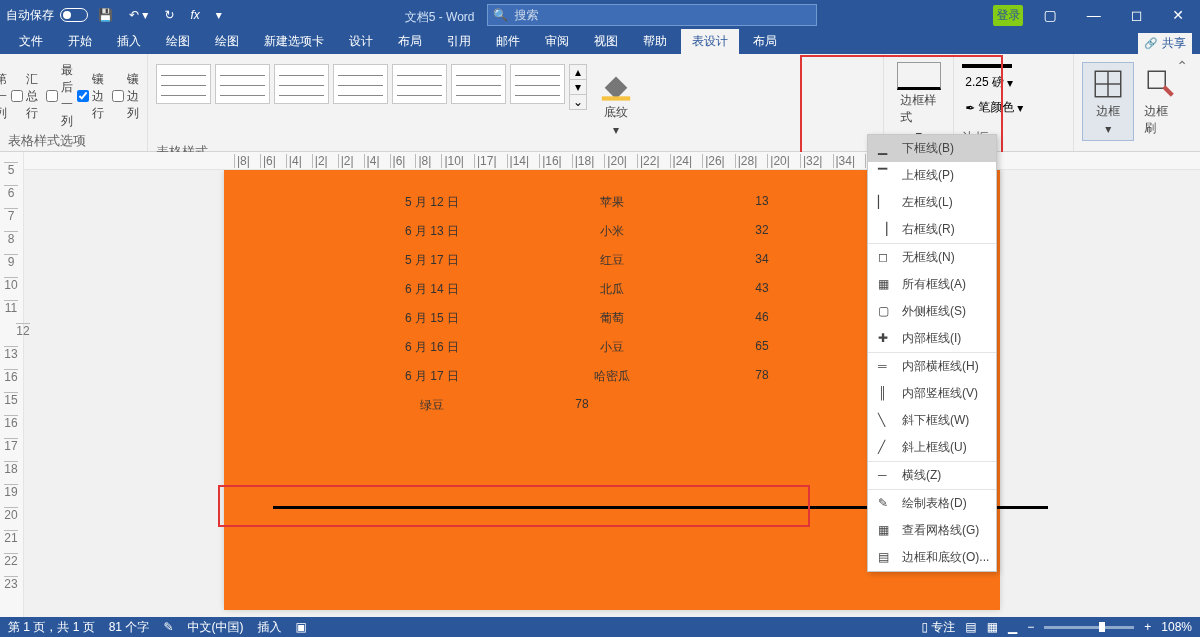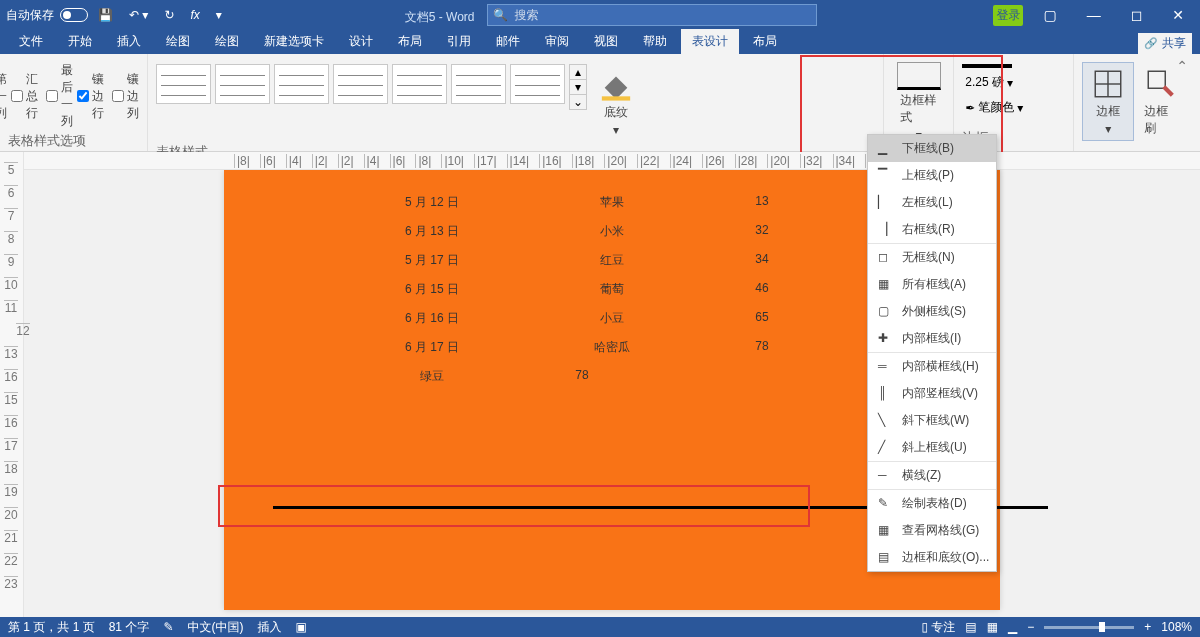--- a/index.html
+++ b/index.html
@@ -305,20 +305,25 @@
           <div class="td1">6 月 13 日</div>
           <div class="td2">小米</div>
           <div class="td3">32</div>
         </div>
         <div class="tbl-row">
           <div class="td1">5 月 17 日</div>
           <div class="td2">红豆</div>
           <div class="td3">34</div>
         </div>
         <div class="tbl-row">
+          <div class="td1">6 月 14 日</div>
+          <div class="td2">北瓜</div>
+          <div class="td3">43</div>
+        </div>
+        <div class="tbl-row">
           <div class="td1">6 月 15 日</div>
           <div class="td2">葡萄</div>
           <div class="td3">46</div>
         </div>
         <div class="tbl-row">
           <div class="td1">6 月 16 日</div>
           <div class="td2">小豆</div>
           <div class="td3">65</div>
         </div>
         <div class="tbl-row">

